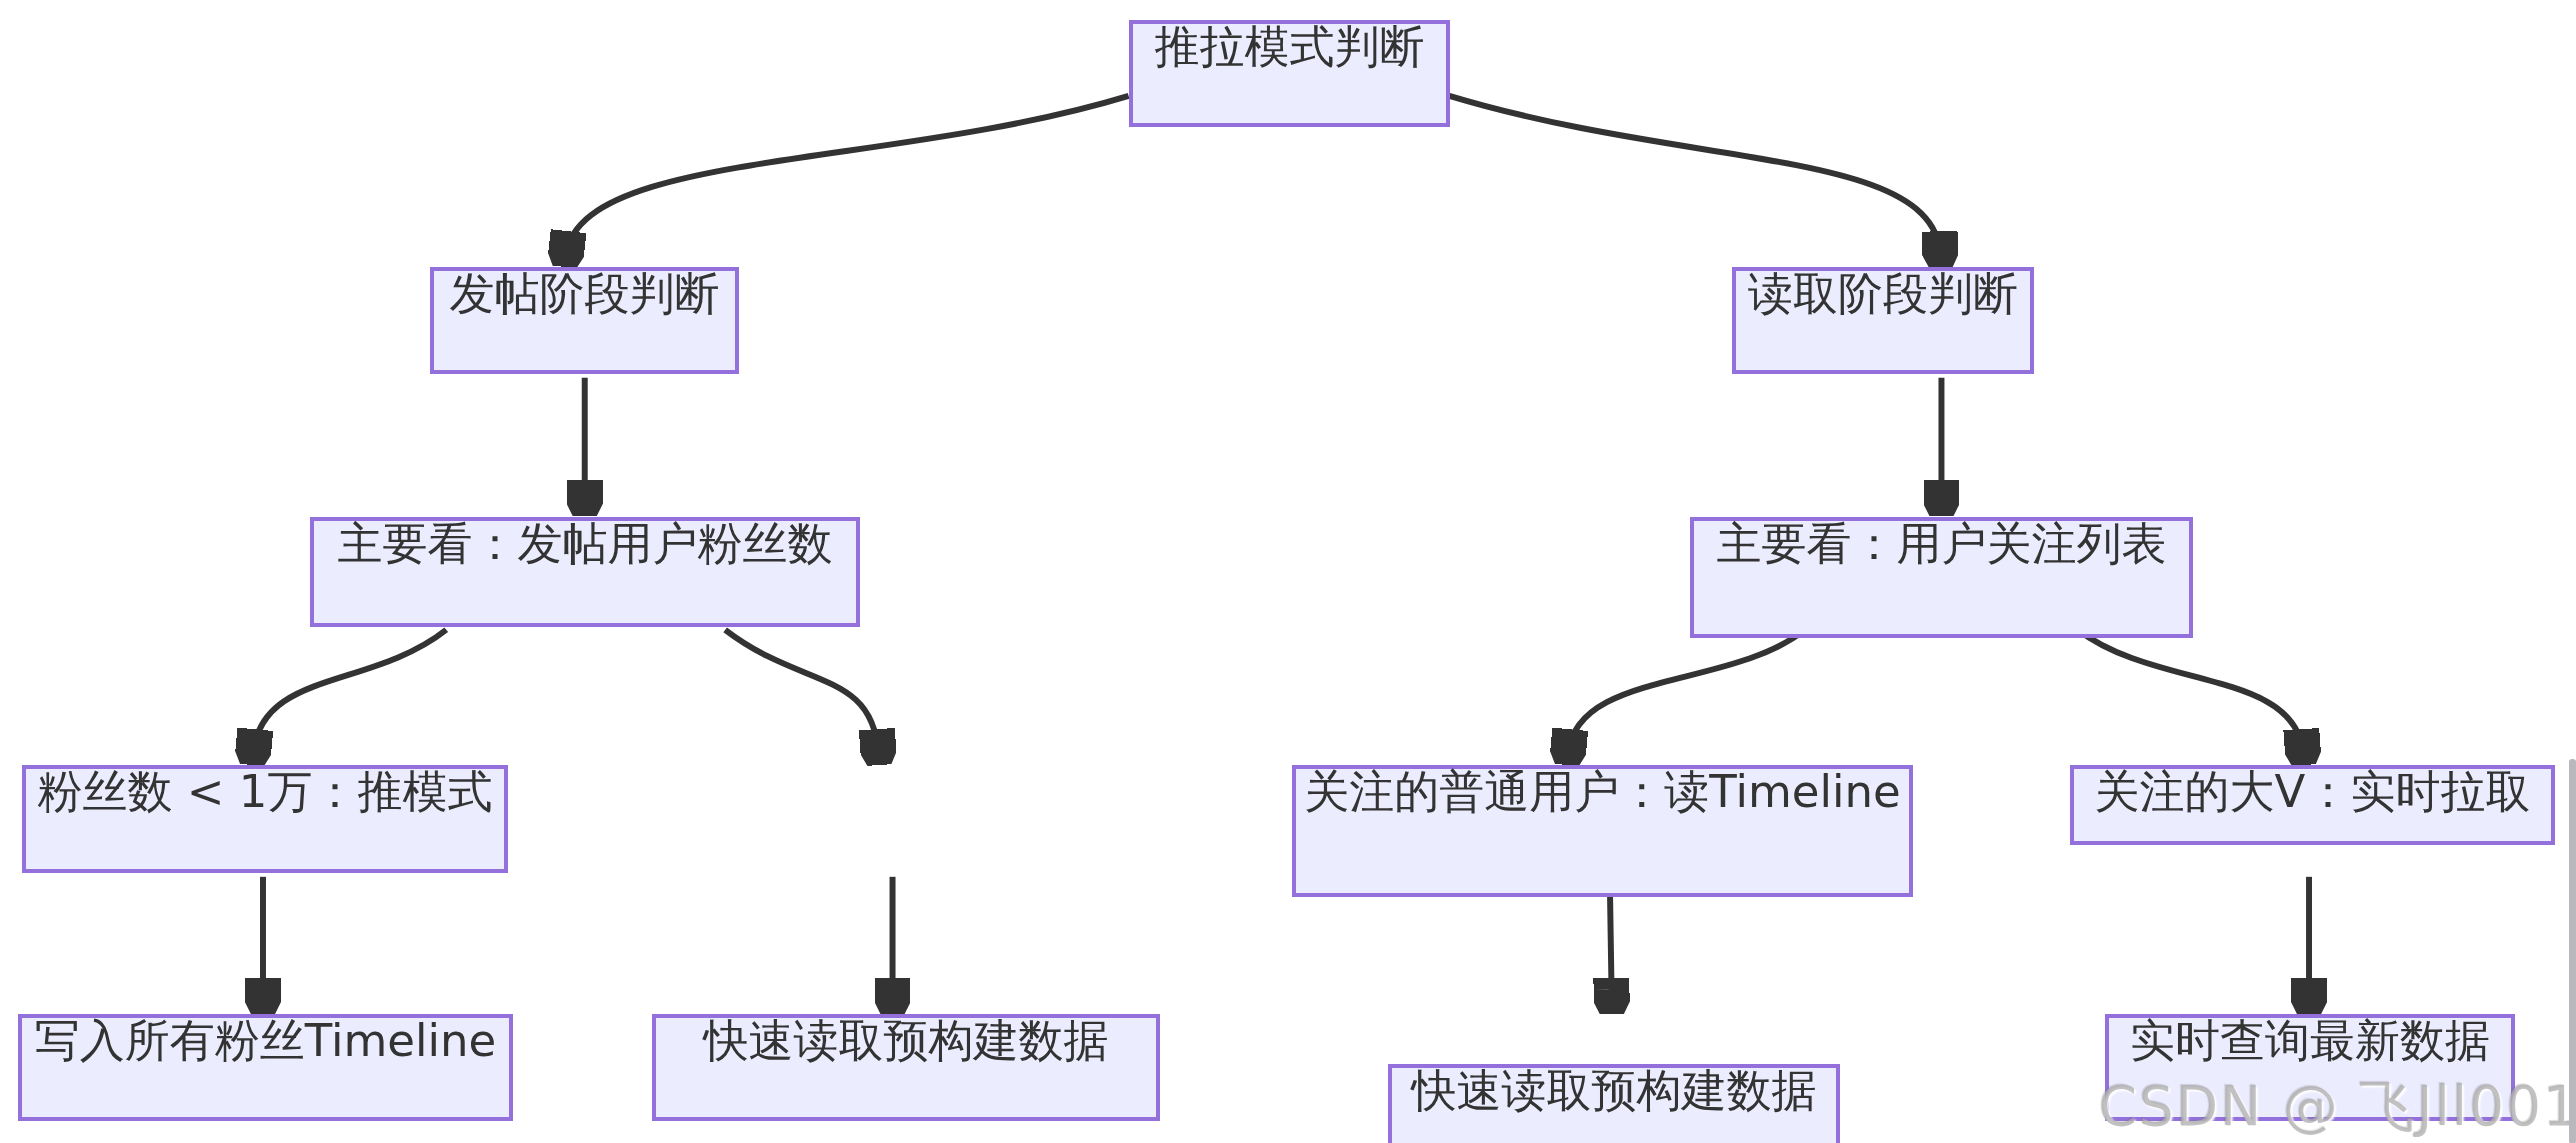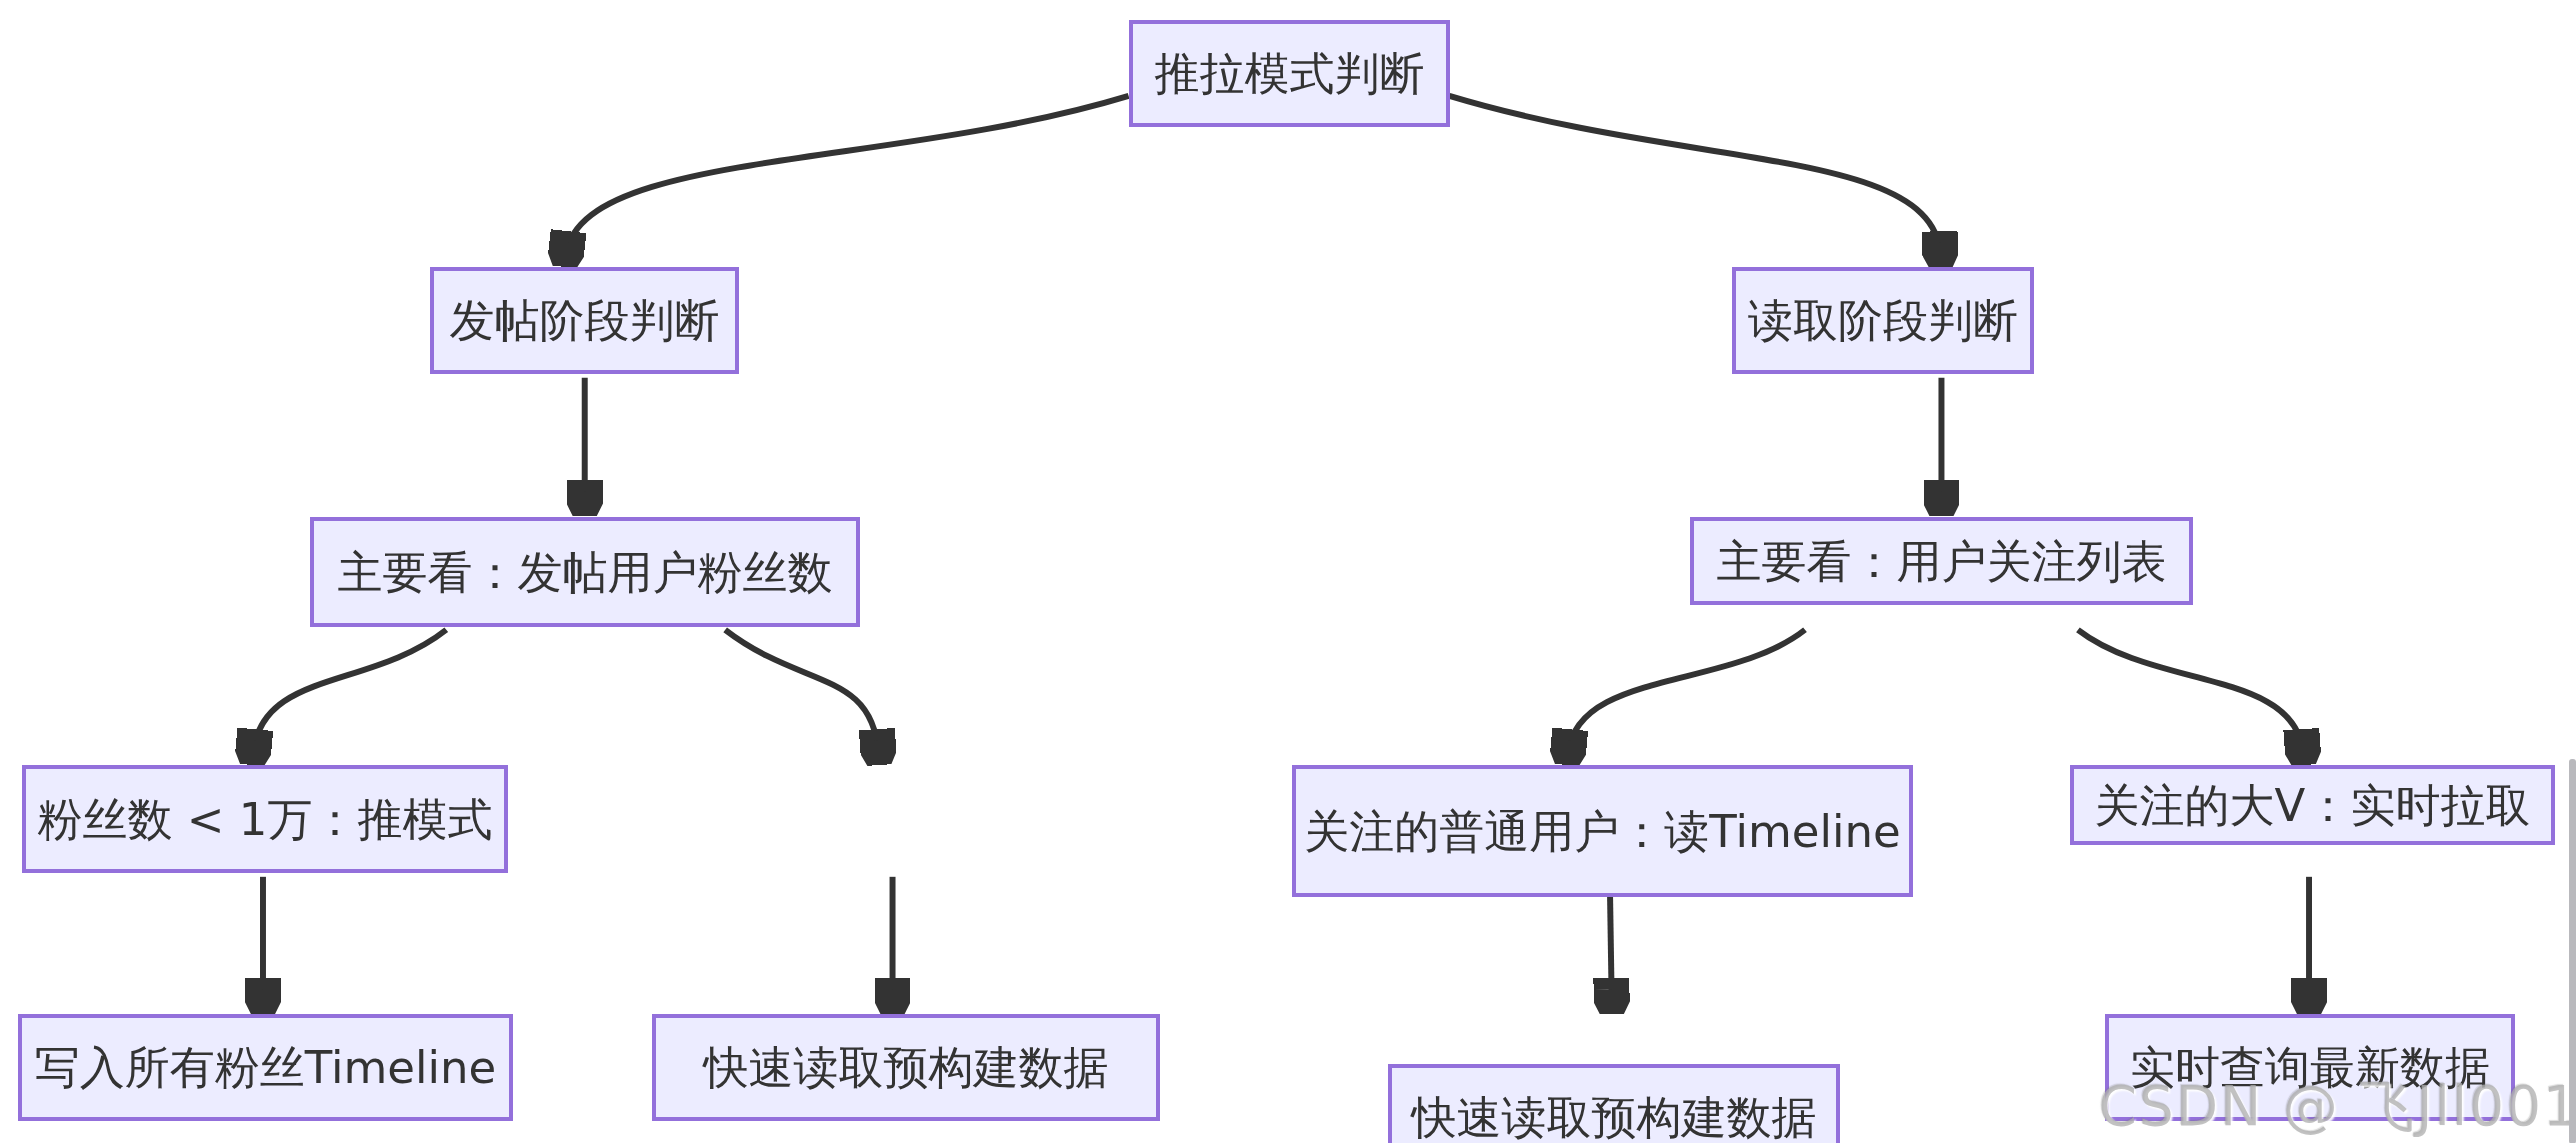--- a/index.html
+++ b/index.html
@@ -2,21 +2,21 @@
 <html><head>
 <meta charset="utf-8">
 <style>
   html,body{margin:0;padding:0;background:#ffffff;}
   body{width:2576px;height:1144px;overflow:hidden;
        font-family:"DejaVu Sans","Liberation Sans",sans-serif;}
   .canvas{position:relative;width:2576px;height:1144px;background:#ffffff;}
   .edges{position:absolute;left:0;top:0;width:2576px;height:1144px;}
   .edges path{stroke:#333333;stroke-width:6;fill:none;}
   .node{position:absolute;box-sizing:border-box;background:#ECECFF;
-        border:4px solid #9370DB;display:flex;align-items:center;
+        border:4px solid #9370DB;display:flex;align-items:flex-start;
         justify-content:center;color:#333333;font-size:45px;
         white-space:nowrap;line-height:1;}
   .watermark{position:absolute;right:-4px;bottom:0px;font-size:55px;
         color:rgba(173,173,173,0.75);letter-spacing:2px;
         text-shadow:2px 2px 2px rgba(255,255,255,0.95),
                     -1px -1px 1px rgba(110,110,110,0.25);
         pointer-events:none;}
   .scrollbar{position:absolute;right:0;top:759px;width:7px;height:385px;
         background:#b9b9bd;border-radius:3px;}
 </style>
@@ -54,21 +54,21 @@
   </div>
 
   <div class="node" style="left:1732px;top:267px;width:302px;height:107px">
     <span>读取阶段判断</span>
   </div>
 
   <div class="node" style="left:310px;top:517px;width:550px;height:110px">
     <span>主要看：发帖用户粉丝数</span>
   </div>
 
-  <div class="node" style="left:1690px;top:517px;width:503px;height:88px">
+  <div class="node" style="left:1690px;top:517px;width:503px;height:121px">
     <span>主要看：用户关注列表</span>
   </div>
 
   <div class="node" style="left:22px;top:765px;width:486px;height:108px">
     <span>粉丝数 &lt; 1万：推模式</span>
   </div>
 
 
   <div class="node" style="left:1292px;top:765px;width:621px;height:132px">
     <span>关注的普通用户：读Timeline</span>

